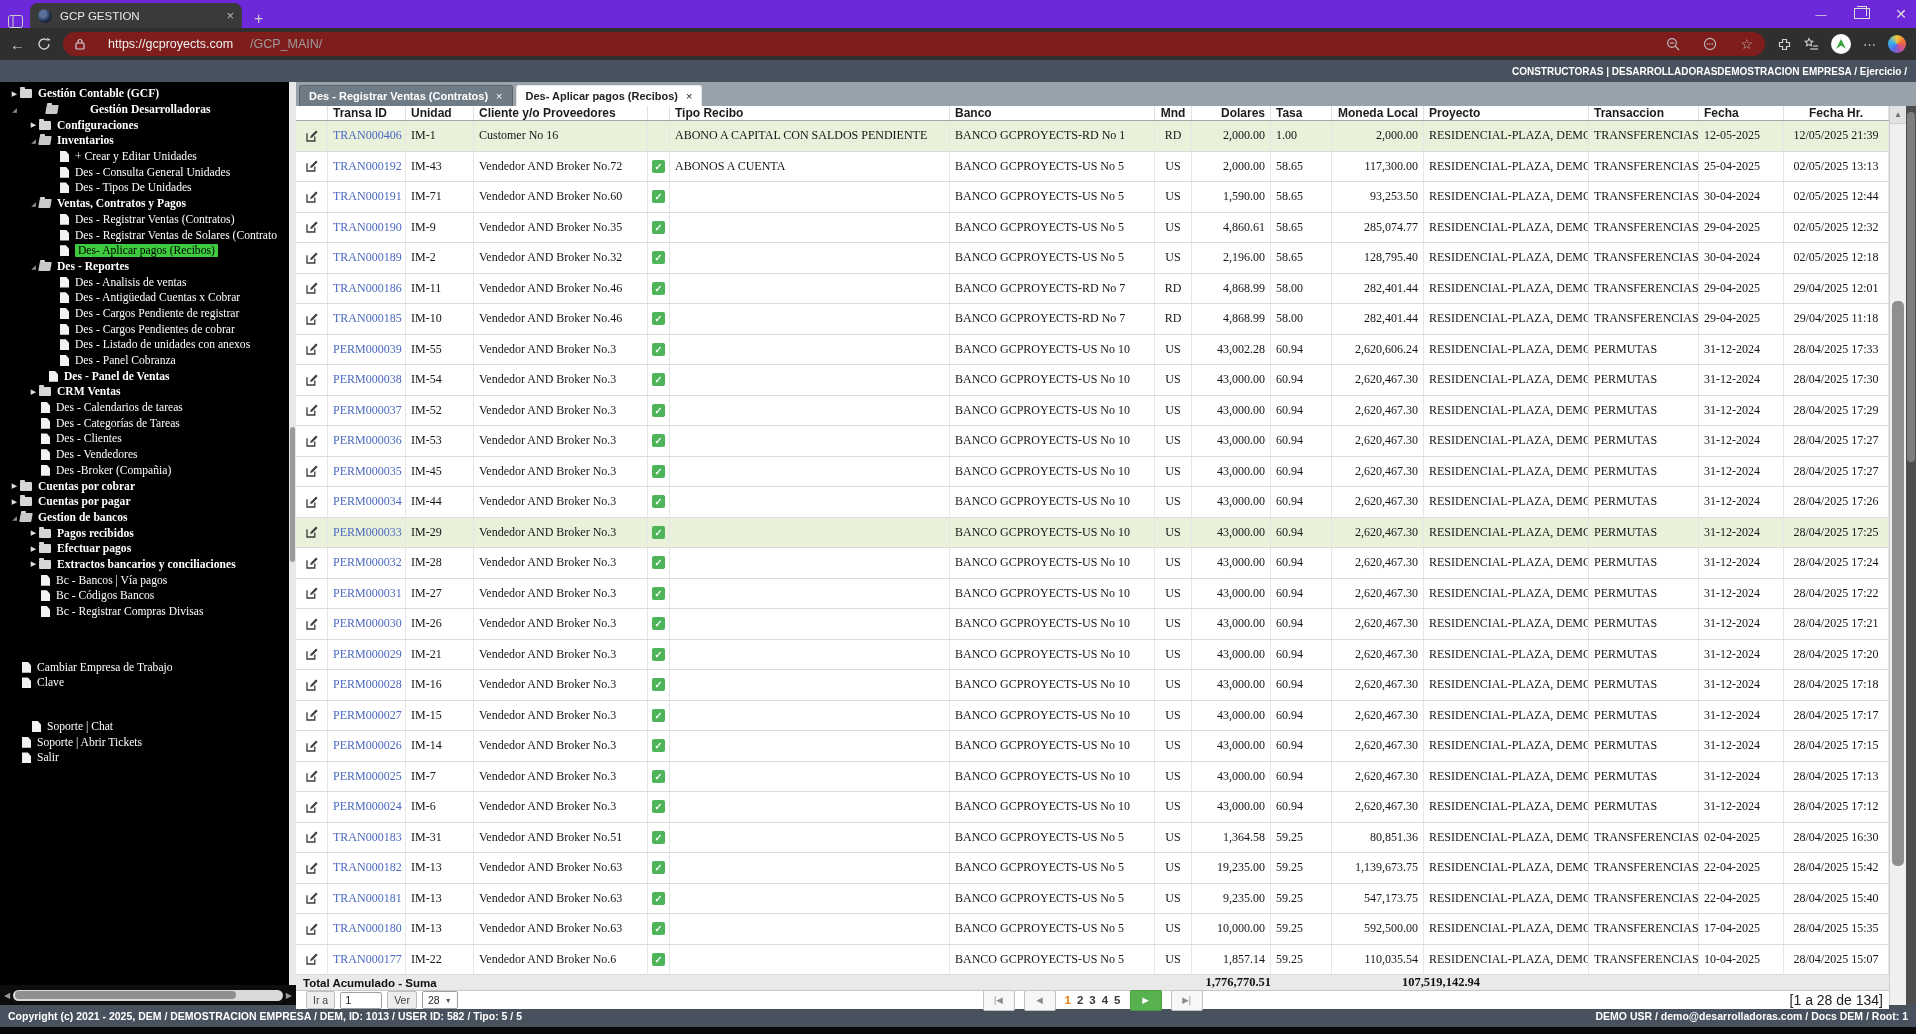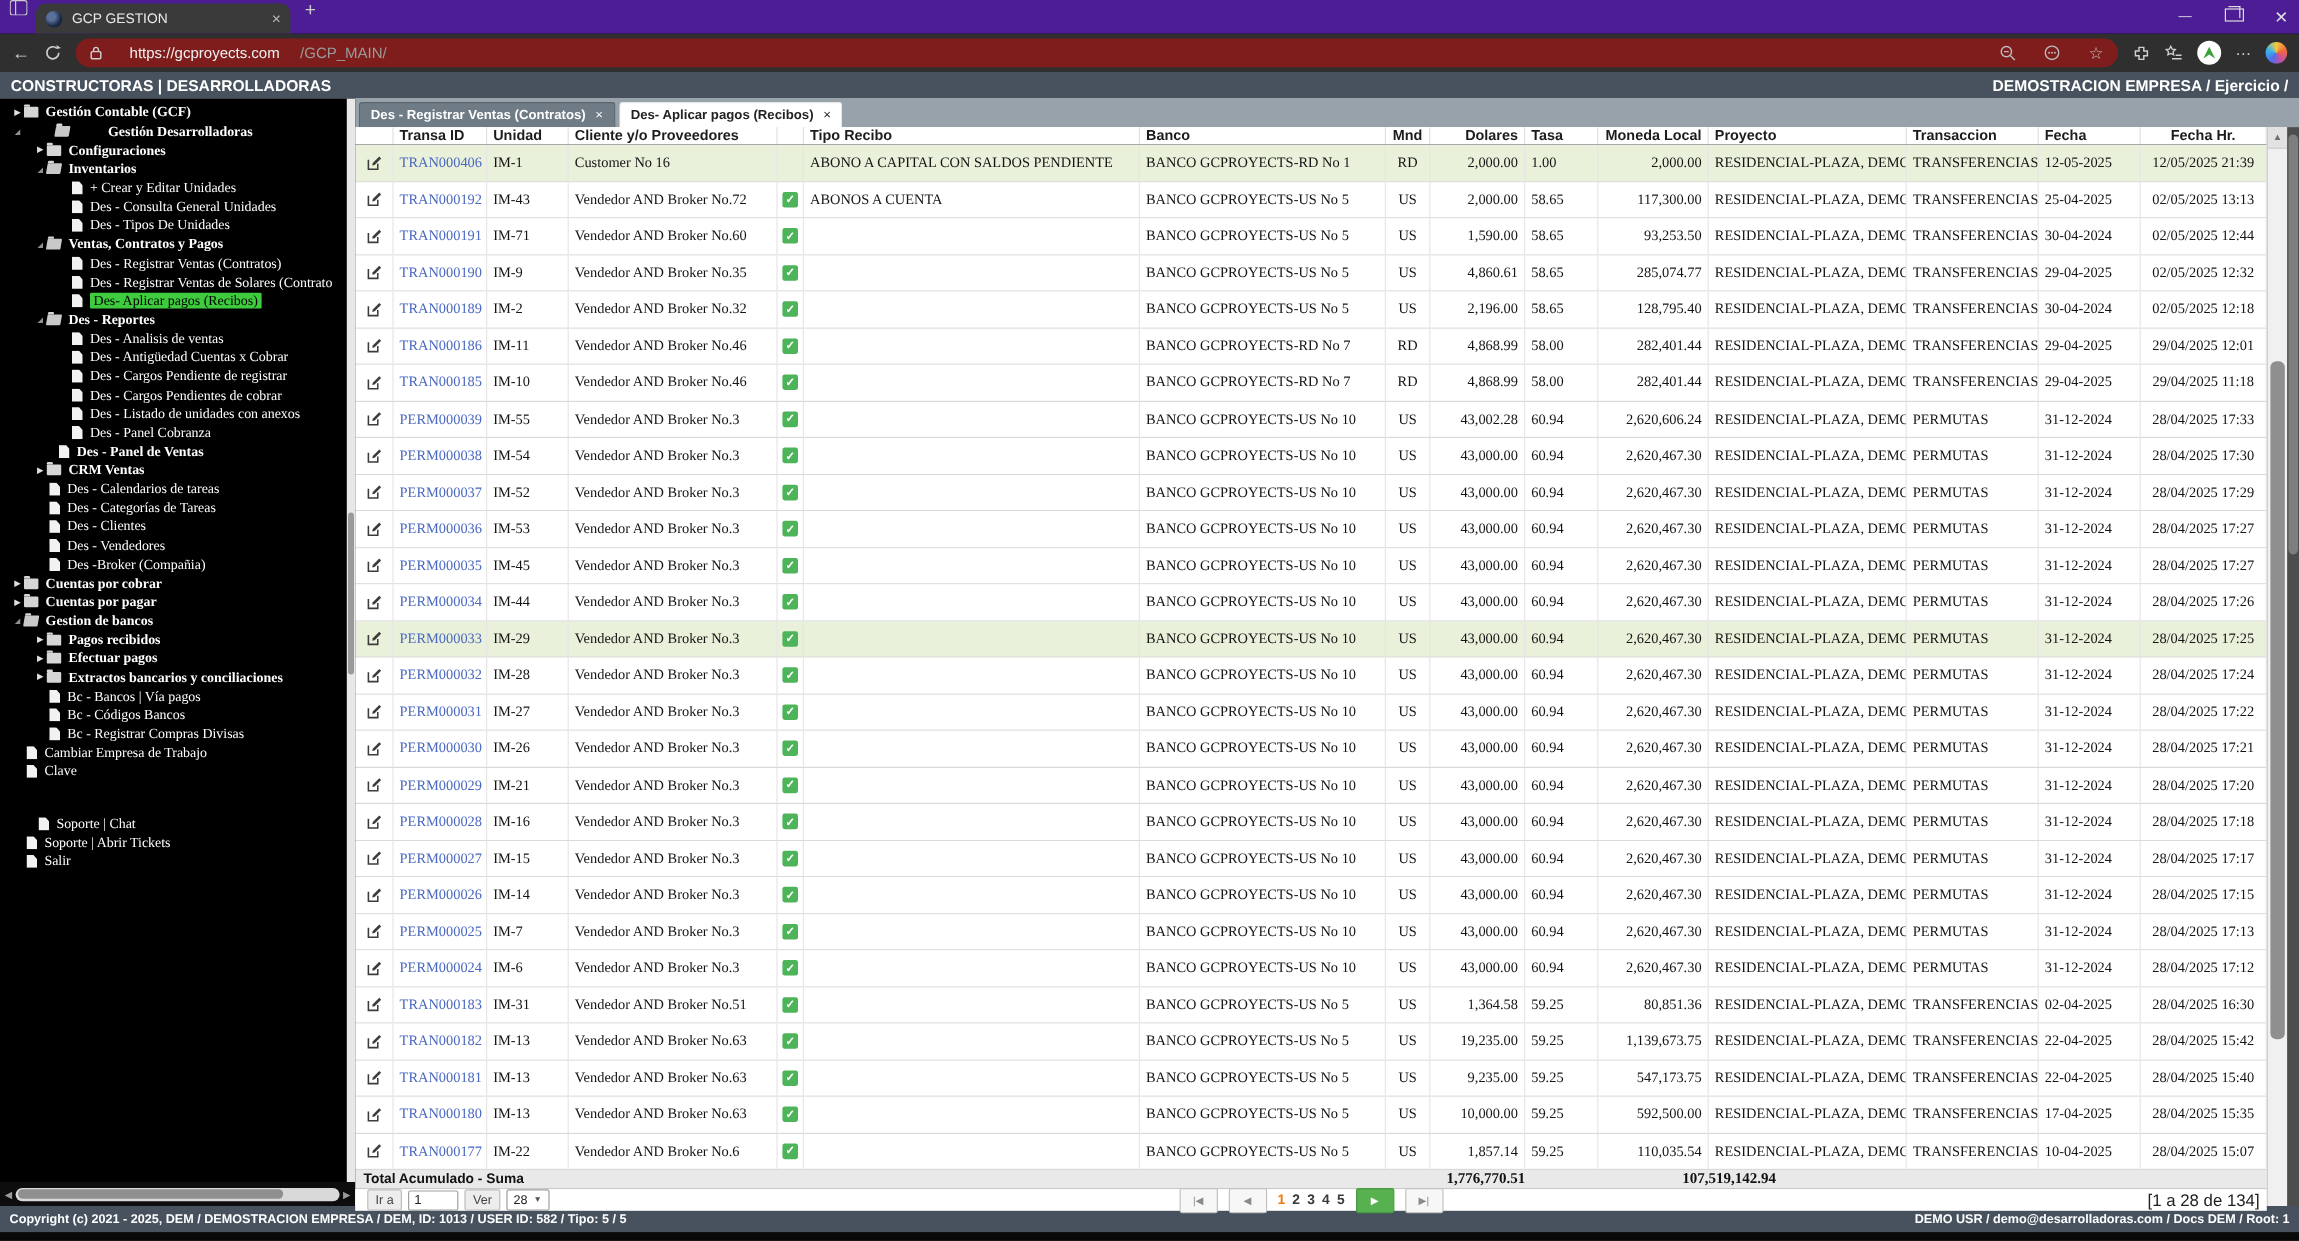--- a/index.html
+++ b/index.html
@@ -1,18 +1,18 @@
 <!DOCTYPE html>
 <html style="--sel-green: #3ecb3e; --hl-green: #e9f1da; --check-green: #4db45a; --link-blue: #4a68c0; --next-green: #56b14e; --page-orange: #ed7d0e;"><head>
 <meta charset="utf-8">
 <style>
   html,body{margin:0;padding:0;}
   body{width:1916px;height:1034px;overflow:hidden;background:#000;font-family:"Liberation Sans",sans-serif;-webkit-font-smoothing:antialiased;}
   
-  .tabstrip{height:28px;background:#4c1d95;display:flex;align-items:flex-start;position:relative;}
+  .tabstrip{height:28px;background:#6d28d9;display:flex;align-items:flex-end;position:relative;}
   .tabactions{width:30px;display:flex;justify-content:center;color:#ccc;}
   .btab{margin-top:3px;height:25px;width:196px;background:#3a3a3a;border-radius:8px 8px 0 0;display:flex;align-items:center;padding:0 8px;gap:8px;color:#eaeaea;font-size:11.5px;}
   .btab .title{flex:1;white-space:nowrap;overflow:hidden;}
   .favicon{width:14px;height:14px;border-radius:50%;background:radial-gradient(circle at 35% 35%,#5b719c 0 25%,#1c2b47 60%,#0e1828 100%);flex:0 0 14px;}
   .tclose{color:#bbb;font-size:13px;line-height:1;}
   .newtab{color:#ccc;font-size:16px;margin-left:12px;}
   .winbtns{position:absolute;right:8px;top:0;height:28px;display:flex;align-items:center;gap:26px;color:#ddd;font-size:11px;}
   .winbtns span{display:inline-block;text-align:center;width:14px;}
   .restore{width:9px;height:9px;border:1px solid #ddd;display:inline-block;position:relative;}
   .restore:before{content:"";position:absolute;left:2px;top:-3px;width:9px;height:9px;border:1px solid #ddd;border-left:none;border-bottom:none;}
@@ -20,21 +20,21 @@
   .navico{color:#cfcfcf;font-size:15px;line-height:1;}
   .urlpill{flex:1;height:24px;background:#7f1d1d;border-radius:12px;display:flex;align-items:center;padding:0 12px;gap:23px;color:#ddd;font-size:12.5px;}
   .urlhost{color:#f0f0f0;}
   .urlpath{color:#9a9a9a;}
   .pillspacer{flex:1;}
   .pillico{color:#bdbdbd;font-size:12px;display:flex;align-items:center;}
   .avatar{width:20px;height:20px;border-radius:50%;background:#fff;position:relative;flex:0 0 20px;}
   .avatar:before{content:"";position:absolute;left:5px;top:5px;width:10px;height:10px;background:#3aa33a;clip-path:polygon(0 100%,50% 0,100% 100%,50% 65%);}
   .copilot{width:18px;height:18px;border-radius:50%;background:conic-gradient(#f6c83c,#ef6a3a,#c94f9e,#4f6ef0,#39b6e8,#f6c83c);flex:0 0 18px;}
   
-  .appheader{height:22px;background:#47525e;color:#fff;font-weight:bold;font-size:13px;display:flex;justify-content:space-between;align-items:center;padding:0 9px;}
+  .appheader{height:22px;background:#47525e;color:#fff;font-weight:bold;font-size:10px;display:flex;justify-content:flex-end;align-items:center;padding:0 9px;}
   
   .main{display:flex;height:923px;background:#fff;}
   .sidebar{width:296px;background:#000;position:relative;flex:0 0 296px;overflow:hidden;}
   .tree{padding-top:4px;height:903px;overflow:hidden;}
   .ti{height:15.7px;display:flex;align-items:center;font-family:"Liberation Serif",serif;font-size:11.6px;color:#fff;white-space:nowrap;overflow:hidden;}
   .ti .arr{width:11px;text-align:center;font-size:7px;color:#e0e0e0;flex:0 0 11px;}
   .ti .arr.exp{color:#8f8f8f;font-size:6px;}
   .ico-folder{width:12px;height:9px;background:#d6d6d6;border-radius:1px;position:relative;flex:0 0 12px;}
   .ico-folder:before{content:"";position:absolute;top:-2px;left:0;width:5px;height:2px;background:#d6d6d6;border-radius:1px 1px 0 0;}
   .ico-folder.open{transform:skewX(-10deg);background:#c9c9c9;}
@@ -356,21 +356,21 @@
         <div class="ti" style="padding-left: 28px;">
           <span class="arr"></span>
           <span class="ico-doc"></span>
           <span class="lbl">Bc - Códigos Bancos</span>
         </div>
         <div class="ti" style="padding-left: 28px;">
           <span class="arr"></span>
           <span class="ico-doc"></span>
           <span class="lbl">Bc - Registrar Compras Divisas</span>
         </div>
-        <div class="ti" style="padding-left: 9px;">
+        <div class="ti" style="padding-left: 9px; margin-top: 40px;">
           <span class="arr"></span>
           <span class="ico-doc"></span>
           <span class="lbl">Cambiar Empresa de Trabajo</span>
         </div>
         <div class="ti" style="padding-left: 9px;">
           <span class="arr"></span>
           <span class="ico-doc"></span>
           <span class="lbl">Clave</span>
         </div>
         <div class="ti" style="padding-left: 19px; margin-top: 28px;">

